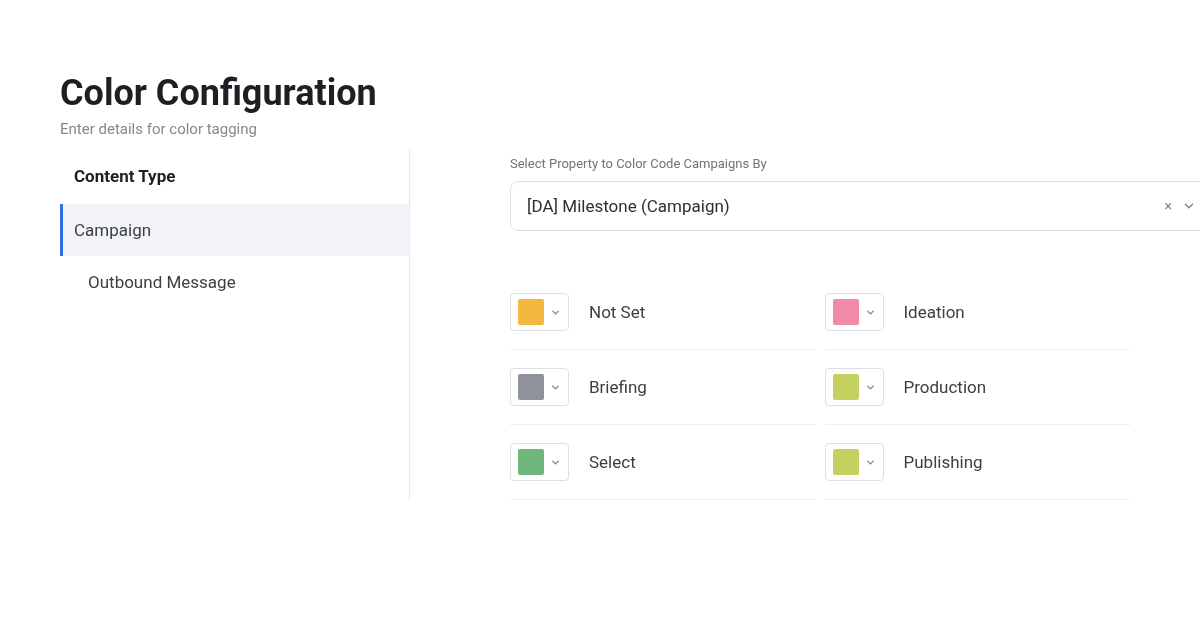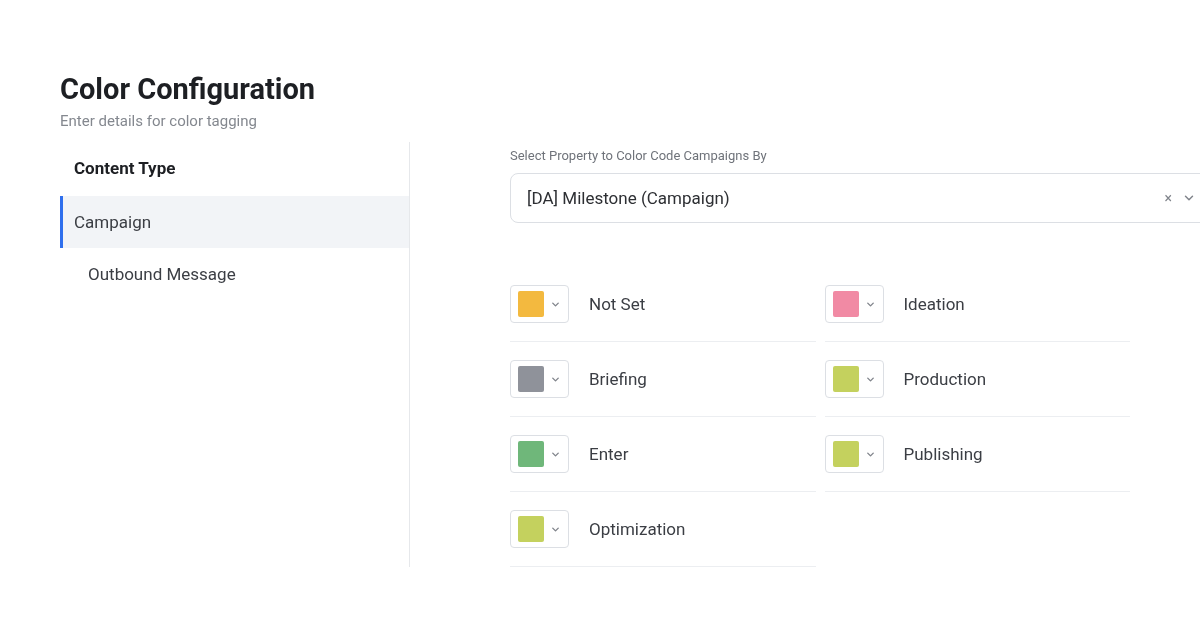--- a/index.html
+++ b/index.html
@@ -13,21 +13,21 @@
   }
   .page {
     padding: 72px 60px 0 60px;
     display: flex;
     flex-direction: column;
   }
   .header {
     margin-bottom: 12px;
   }
   .title {
-    font-size: 29px;
+    font-size: 36px;
     font-weight: 700;
     color: #1d1f23;
     margin: 0;
   }
   .subtitle {
     font-size: 15px;
     color: #84888f;
     margin-top: 6px;
   }
   .body {
@@ -217,43 +217,32 @@
 
         <div class="color-row">
           <div class="color-picker">
             <span class="swatch" style="background: rgb(111, 183, 122);"></span>
             <span class="chev">
               <svg viewBox="0 0 24 24" fill="none" stroke="#80848b" stroke-width="3" stroke-linecap="round" stroke-linejoin="round">
                   <polyline points="6 9 12 15 18 9"></polyline>
                 </svg>
             </span>
           </div>
-          <span class="color-label">Enter</span>
+          <span class="color-label">Select</span>
         </div>
 
         <div class="color-row">
           <div class="color-picker">
             <span class="swatch" style="background: rgb(196, 209, 94);"></span>
             <span class="chev">
               <svg viewBox="0 0 24 24" fill="none" stroke="#80848b" stroke-width="3" stroke-linecap="round" stroke-linejoin="round">
                   <polyline points="6 9 12 15 18 9"></polyline>
                 </svg>
             </span>
           </div>
           <span class="color-label">Publishing</span>
         </div>
 
-        <div class="color-row">
-          <div class="color-picker">
-            <span class="swatch" style="background: rgb(196, 209, 94);"></span>
-            <span class="chev">
-              <svg viewBox="0 0 24 24" fill="none" stroke="#80848b" stroke-width="3" stroke-linecap="round" stroke-linejoin="round">
-                  <polyline points="6 9 12 15 18 9"></polyline>
-                </svg>
-            </span>
-          </div>
-          <span class="color-label">Optimization</span>
-        </div>
 
       </div>
     </div>
   </div>
 </div>
 
 </body></html>

